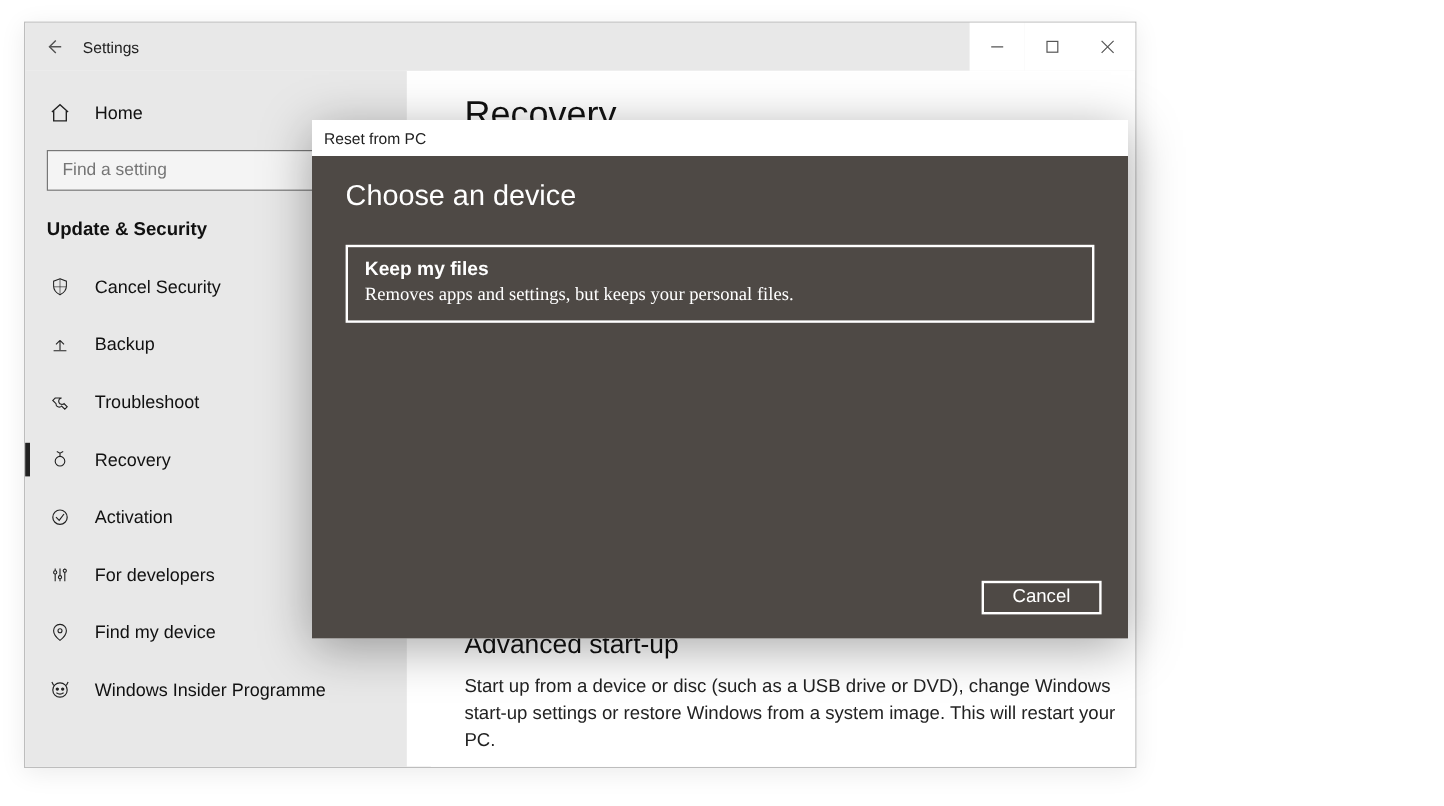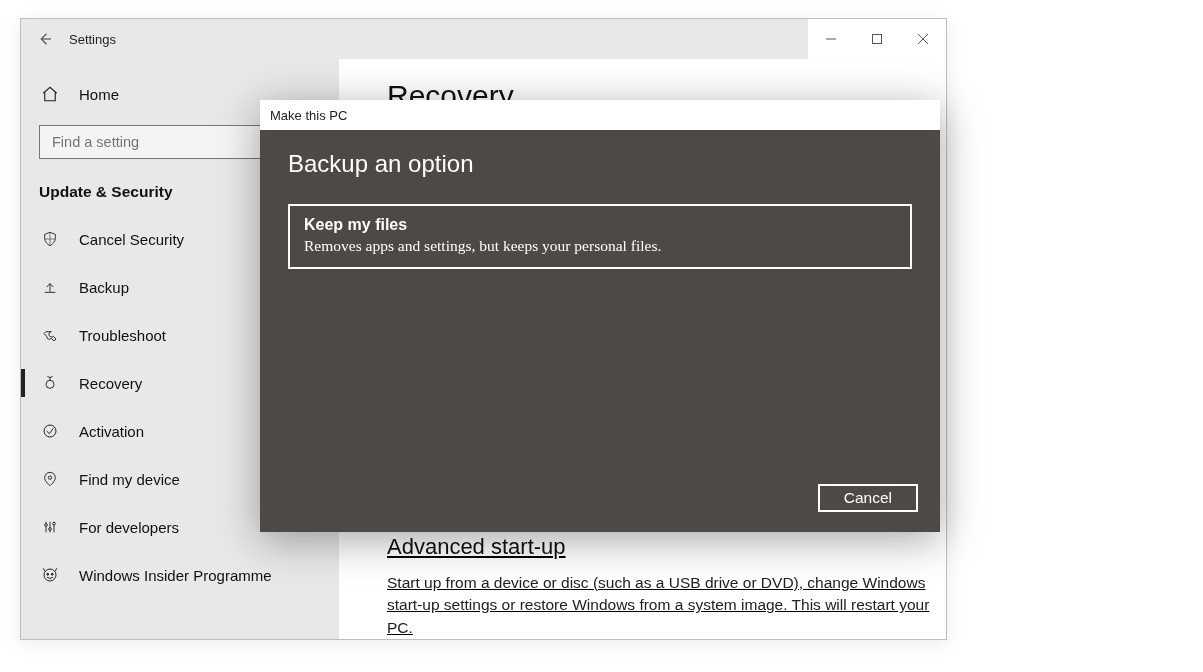--- a/index.html
+++ b/index.html
@@ -135,23 +135,22 @@
     color: #0067c0;
     margin-bottom: 12px;
     font-size: 15px;
   }
   .right-col .gap { height: 40px; }
 
   
   .section-adv {
     position: absolute;
     left: 28px;
-    bottom: 0;
+    bottom: 10px;
     width: 560px;
-    text-decoration: underline;
   }
   .section-adv h2 {
     font-size: 22px;
     font-weight: 500;
     margin: 0 0 12px 0;
     color: #111;
   }
   .section-adv p {
     font-size: 15.5px;
     line-height: 1.45;
@@ -317,37 +316,37 @@
               <circle cx="12" cy="12" r="9"></circle>
               <path d="M7 12 L11 16 L17 8"></path>
             </svg>
         </span>
         <span>Activation</span>
       </div>
 
       <div class="side-item">
         <span class="icon">
           <svg viewBox="0 0 24 24" width="16" height="16" fill="none" stroke="#222" stroke-width="1.4">
-              <path d="M12 2 C7 2 4 6 4 10 C4 16 12 22 12 22 C12 22 20 16 20 10 C20 6 17 2 12 2 Z"></path>
-              <circle cx="12" cy="10" r="2.5"></circle>
-            </svg>
-        </span>
-        <span>Find my device</span>
-      </div>
-
-      <div class="side-item">
-        <span class="icon">
-          <svg viewBox="0 0 24 24" width="16" height="16" fill="none" stroke="#222" stroke-width="1.4">
               <path d="M6 4 V20 M12 4 V20 M18 4 V20"></path>
               <circle cx="6" cy="9" r="2" fill="#e8e8e8"></circle>
               <circle cx="12" cy="15" r="2" fill="#e8e8e8"></circle>
               <circle cx="18" cy="7" r="2" fill="#e8e8e8"></circle>
             </svg>
         </span>
         <span>For developers</span>
+      </div>
+
+      <div class="side-item">
+        <span class="icon">
+          <svg viewBox="0 0 24 24" width="16" height="16" fill="none" stroke="#222" stroke-width="1.4">
+              <path d="M12 2 C7 2 4 6 4 10 C4 16 12 22 12 22 C12 22 20 16 20 10 C20 6 17 2 12 2 Z"></path>
+              <circle cx="12" cy="10" r="2.5"></circle>
+            </svg>
+        </span>
+        <span>Find my device</span>
       </div>
 
       <div class="side-item">
         <span class="icon">
           <svg viewBox="0 0 24 24" width="18" height="18" fill="none" stroke="#222" stroke-width="1.3">
               <circle cx="12" cy="12" r="8"></circle>
               <circle cx="9" cy="11" r="1.2" fill="#222"></circle>
               <circle cx="15" cy="11" r="1.2" fill="#222"></circle>
               <path d="M8 15 Q12 18 16 15"></path>
               <path d="M5 7 L3 3 M19 7 L21 3"></path>
@@ -373,23 +372,23 @@
 
       <div class="section-adv">
         <h2>Advanced start-up</h2>
         <p>Start up from a device or disc (such as a USB drive or DVD), change Windows start-up settings or restore Windows from a system image. This will restart your PC.</p>
       </div>
     </div>
   </div>
 </div>
 
 <div class="modal">
-  <div class="modal-title">Make this PC</div>
+  <div class="modal-title">Reset from PC</div>
   <div class="modal-body">
-    <h2>Backup an option</h2>
+    <h2>Choose an device</h2>
 
     <div class="option-card">
       <div class="ot">Keep my files</div>
       <div class="od">Removes apps and settings, but keeps your personal files.</div>
     </div>
 
 
     <button class="cancel-btn">Cancel</button>
   </div>
 </div>

